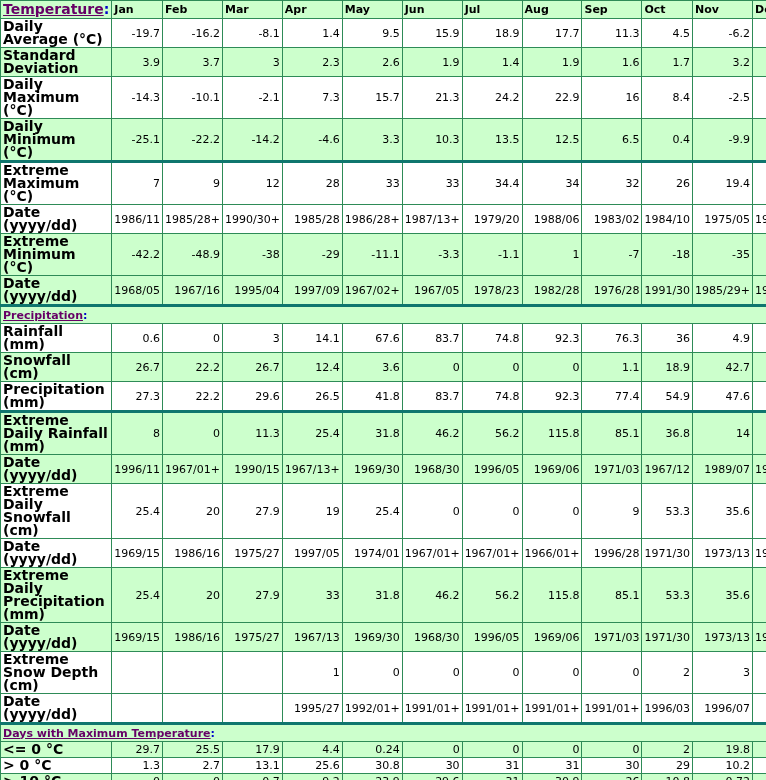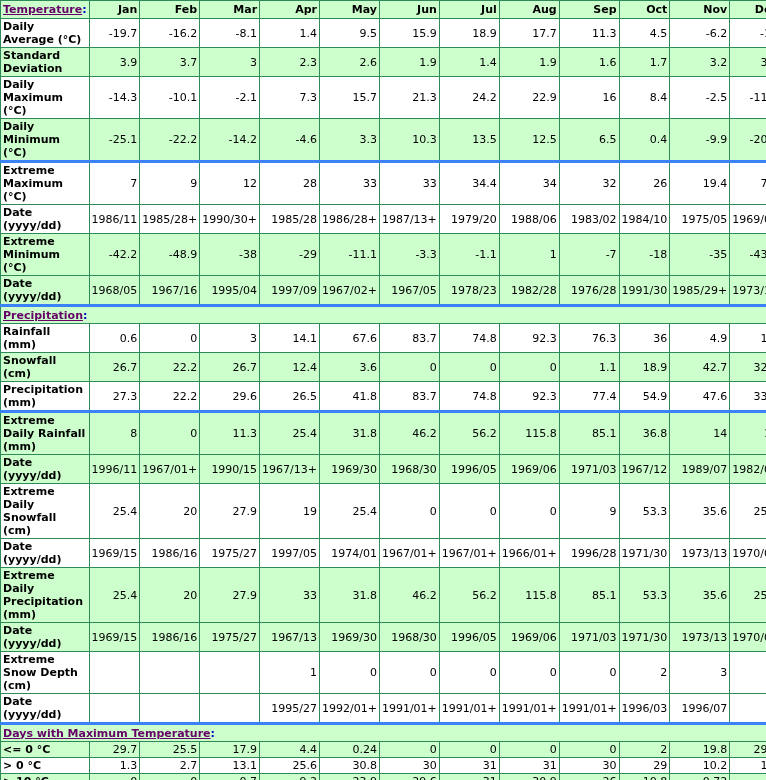--- a/index.html
+++ b/index.html
@@ -16,38 +16,38 @@
     border: 1px solid #2e8b57;
     padding: 1px 2px;
     line-height: 13px;
     color: #000;
   }
   th.month, th.yc {
     background: #ccffcc;
     color: #0000aa;
     font-weight: bold;
     font-size: 11px;
-    text-align: right;
+    text-align: left;
     height: 15px;
   }
   th.rowhead {
     color: #0000cc;
     font-weight: bold;
     text-align: left;
     width: 74px;
-    font-size: 11px;
+    font-size: 14px;
     margin-left: 22px;
   }
   td.val { text-align: right; white-space: nowrap; }
   tr.white td, tr.white th { background: #ffffff; }
   tr.green td, tr.green th { background: #ccffcc; }
   tr.section td { background: #ccffcc; text-align: left; height: 14px; }
   .section-link { color: #660066; text-decoration: underline; font-weight: bold; }
   .section-colon { color: #0000cc; font-weight: bold; }
-  tr.groupstart td, tr.groupstart th { border-top: 3px solid #3b82f6; }
+  tr.groupstart td, tr.groupstart th { border-top: 3px solid #0f766e; }
   .b { font-weight: normal; }
   tr.tall3 td, tr.tall3 th { height: 39px; }
   tr.tall2 td, tr.tall2 th { height: 26px; }
   tr.tall1 td, tr.tall1 th { height: 13px; }
 </style>
 </head>
 <body>
 
 <table class="climate">
   <tbody id="tbody">

